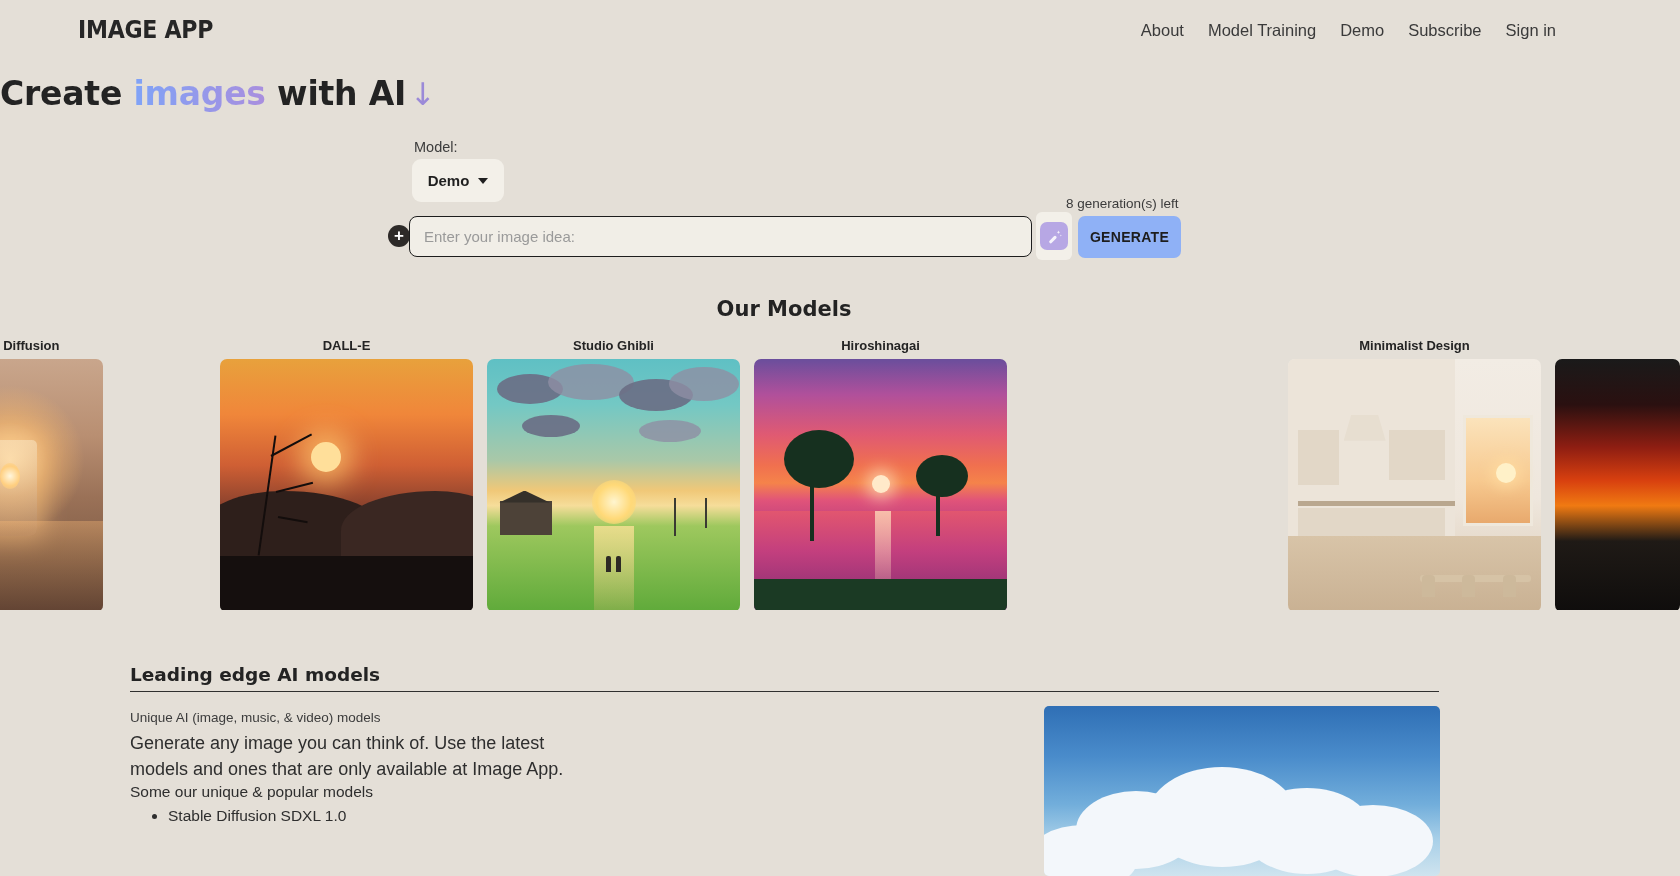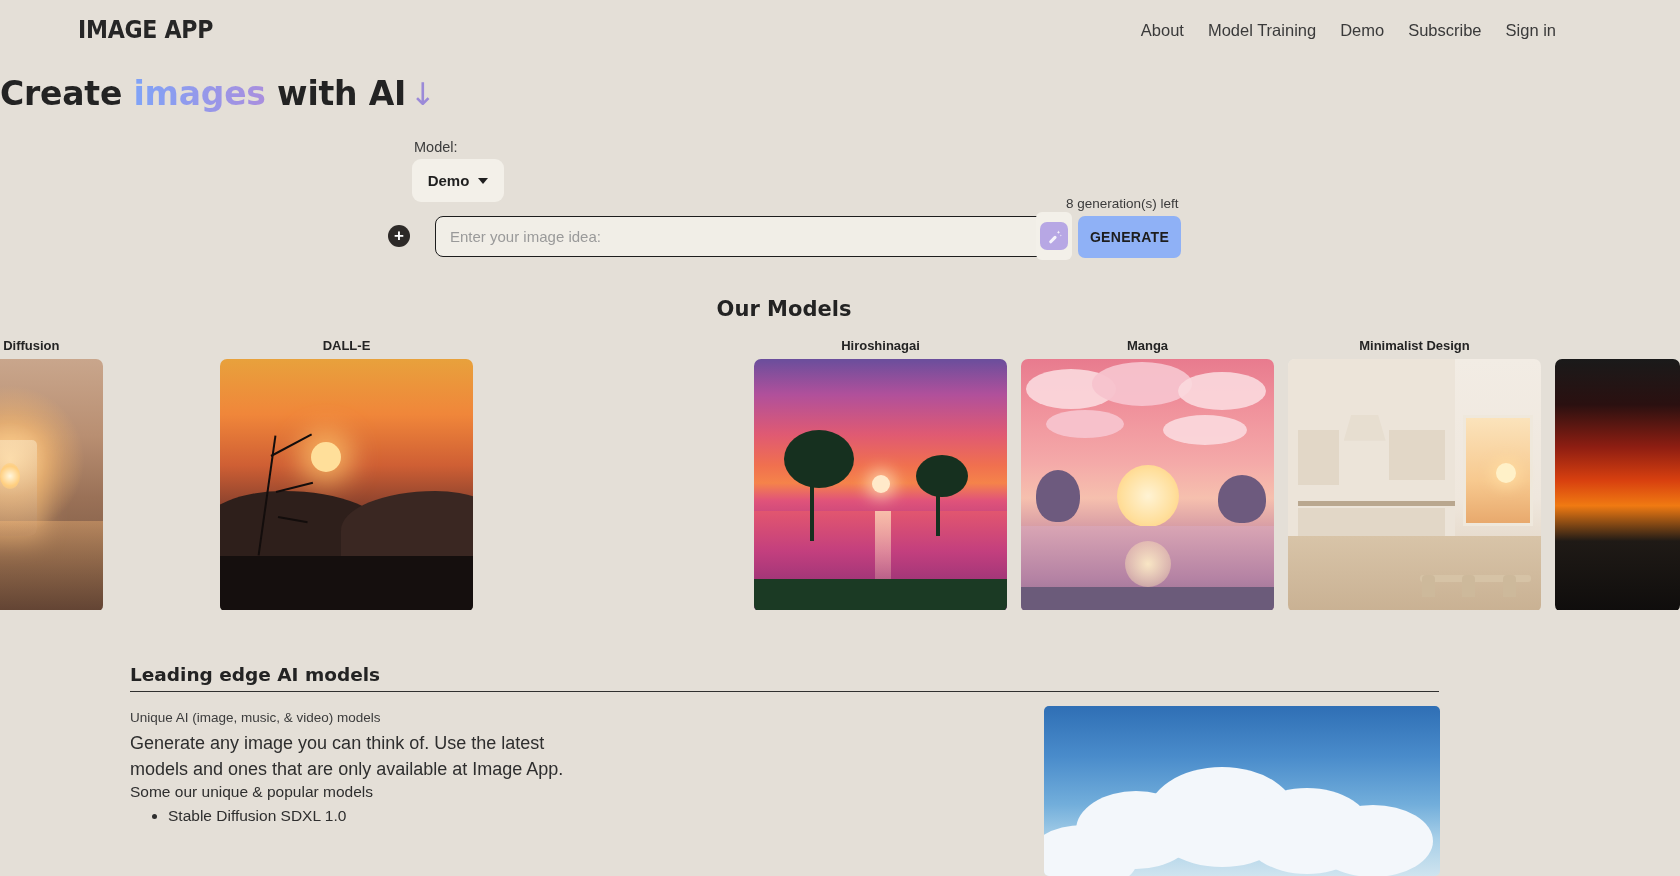--- a/index.html
+++ b/index.html
@@ -140,21 +140,21 @@
   .plus-btn span {
     color: #fff;
     font-size: 17px;
     line-height: 1;
     font-weight: bold;
     margin-top: -2px;
   }
   .prompt-input {
     position: absolute;
     top: 216px;
-    left: 435px;
+    left: 409px;
     width: 623px;
     height: 41px;
     background: #f1eee7;
     border: 1.6px solid #1d1d1d;
     border-radius: 8px;
     padding: 4px 14px;
     font-size: 15px;
     font-family: "Liberation Sans", sans-serif;
     color: #2b2b2b;
     outline: none;
@@ -459,55 +459,58 @@
           <div class="mtn2"></div>
         <div class="branch"></div>
         <div class="tw" style="left:20%;top:38%;width:46px;transform:rotate(-28deg)"></div>
         <div class="tw" style="left:22%;top:52%;width:38px;transform:rotate(-14deg)"></div>
         <div class="tw" style="left:23%;top:62%;width:30px;transform:rotate(10deg)"></div>
         <div class="fg"></div>
       </div>
     </div>
   </div>
 
+  <div class="model-card" style="left:487px; width:253px">
+    <div class="cap">Studio Ghibli</div>
+    <div class="thumb" style="width:253px">
+      <div class="sc gh">
+        <div class="cl" style="left:4%;  top:6%;  width:66px;height:30px"></div>
+        <div class="cl2" style="left:24%; top:2%;  width:86px;height:36px"></div>
+        <div class="cl" style="left:52%; top:8%;  width:74px;height:32px"></div>
+        <div class="cl2" style="left:72%; top:3%;  width:70px;height:34px"></div>
+        <div class="cl" style="left:14%; top:22%; width:58px;height:22px"></div>
+        <div class="cl2" style="left:60%; top:24%; width:62px;height:22px"></div>
+        <div class="sun"></div>
+        <div class="path"></div>
+        <div class="house"></div>
+          <div class="roof"></div>
+        <div class="pole" style="left:74%"></div>
+        <div class="pole" style="left:86%;height:30px"></div>
+        <div class="fig" style="left:47%"></div>
+        <div class="fig" style="left:51%"></div>
+      </div>
+    </div>
+  </div>
 
   <div class="model-card" style="left:754px; width:253px">
     <div class="cap">Hiroshinagai</div>
     <div class="thumb" style="width:253px">
       <div class="sc hn">
         <div class="sun"></div>
         <div class="water"></div>
           <div class="wref"></div>
         <div class="trunk" style="left:22%;top:46%;height:26%"></div>
         <div class="tree" style="left:12%;top:28%;width:70px;height:58px"></div>
         <div class="trunk" style="left:72%;top:50%;height:20%"></div>
         <div class="tree" style="left:64%;top:38%;width:52px;height:42px"></div>
         <div class="bank"></div>
       </div>
     </div>
   </div>
 
-  <div class="model-card" style="left:1021px; width:253px">
-    <div class="cap">Manga</div>
-    <div class="thumb" style="width:253px">
-      <div class="sc mg">
-        <div class="cl3" style="left:2%; top:4%;  width:90px;height:40px"></div>
-        <div class="cl" style="left:28%;top:1%;  width:100px;height:44px"></div>
-        <div class="cl3" style="left:62%;top:5%;  width:88px;height:38px"></div>
-        <div class="cl" style="left:10%;top:20%; width:78px;height:28px"></div>
-        <div class="cl3" style="left:56%;top:22%; width:84px;height:30px"></div>
-        <div class="sun"></div>
-        <div class="water"></div>
-          <div class="sunref"></div>
-        <div class="tree" style="left:6%; top:44%; width:44px;height:52px"></div>
-        <div class="tree" style="left:78%;top:46%; width:48px;height:48px"></div>
-        <div class="bank"></div>
-      </div>
-    </div>
-  </div>
 
   <div class="model-card" style="left:1288px; width:253px">
     <div class="cap">Minimalist Design</div>
     <div class="thumb" style="width:253px">
       <div class="sc mn">
         <div class="wall"></div>
         <div class="cab" style="left:4%;top:28%;width:16%;height:22%"></div>
         <div class="cab" style="left:40%;top:28%;width:22%;height:20%"></div>
         <div class="hood"></div>
         <div class="counter"></div>

